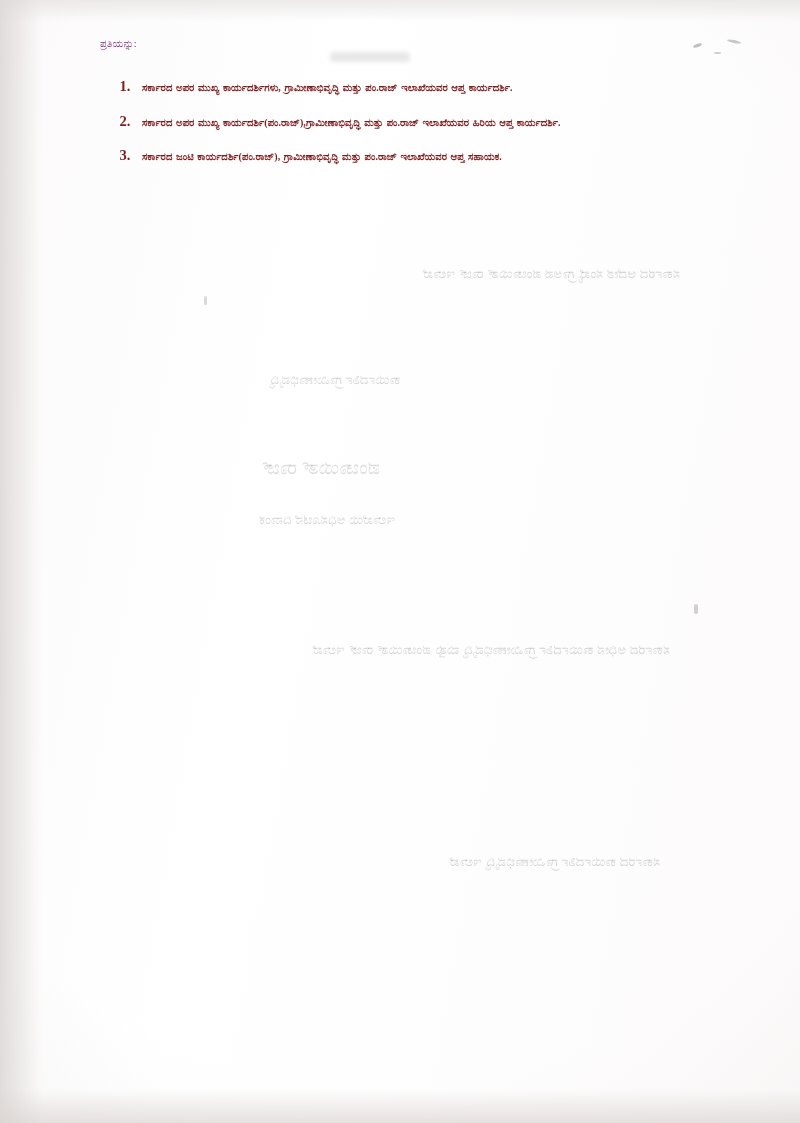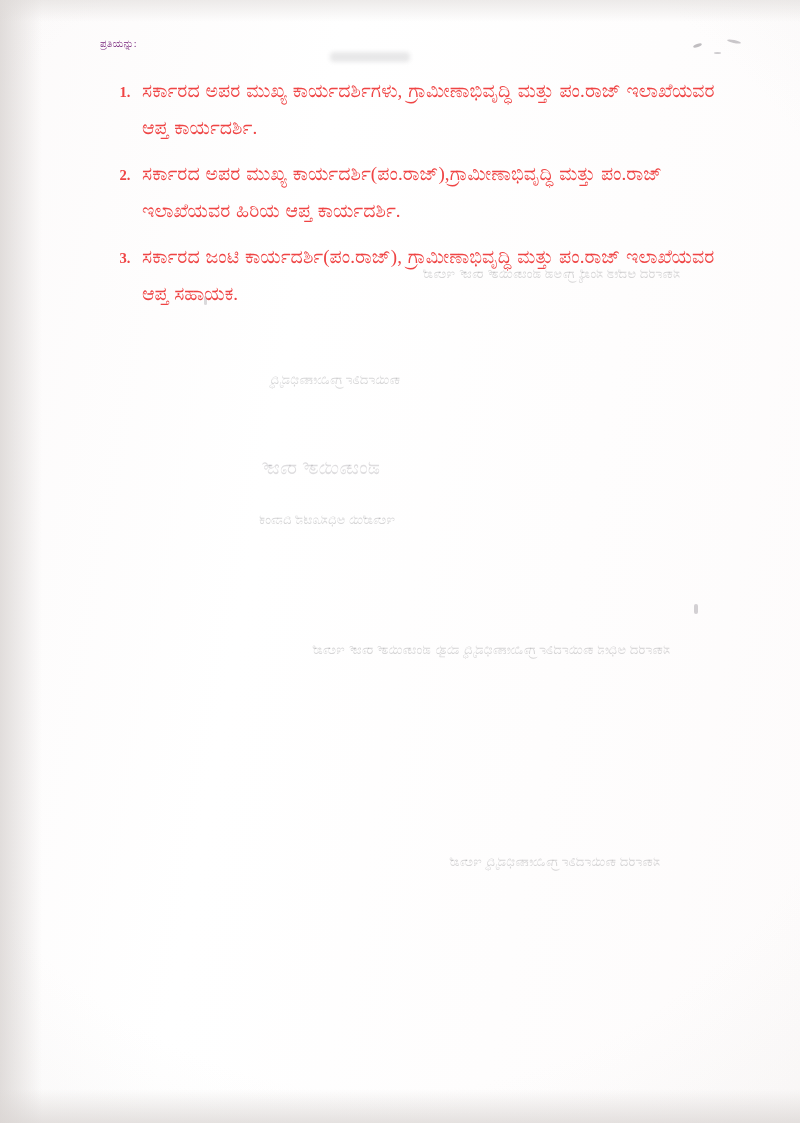--- a/index.html
+++ b/index.html
@@ -61,26 +61,26 @@
     margin: 0 0 22px 0;
   }
 
   ol.numbered-list {
     margin: 0;
     padding: 0 0 0 34px;
     list-style: decimal;
     color: #1a1a20;
   }
   ol.numbered-list > li {
-    font-size: 19px;
+    font-size: 10px;
     line-height: 1.95;
     margin-bottom: 9px;
     padding-left: 8px;
-    font-weight: 400;
-    color: #ef4444;
+    font-weight: 700;
+    color: #7f1d1d;
   }
   ol.numbered-list > li::marker {
     font-weight: bold;
     font-size: 14.6px;
   }
   .li-text {
     display: block;
     letter-spacing: 0.05px;
     word-spacing: 1px;
   }

